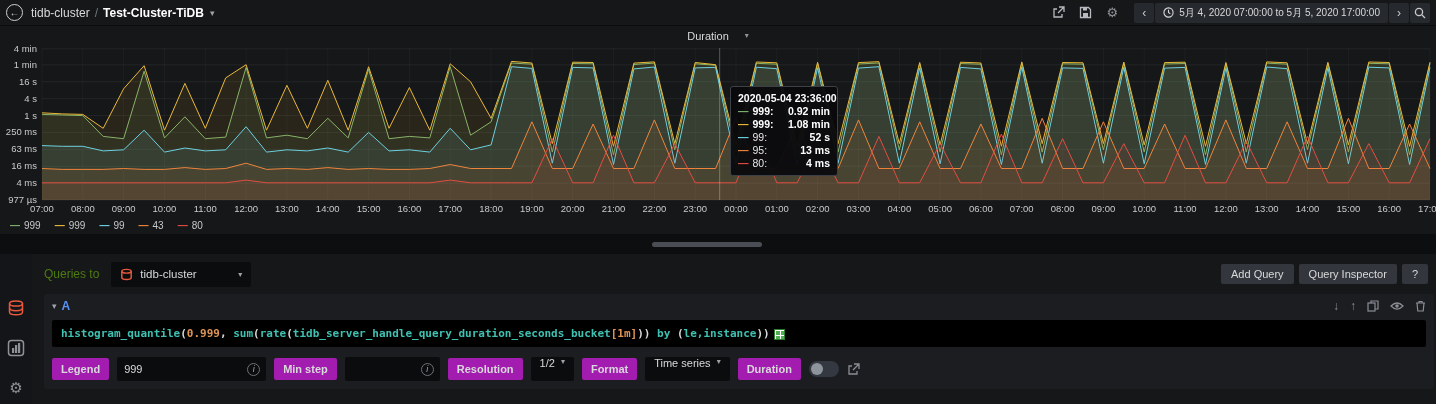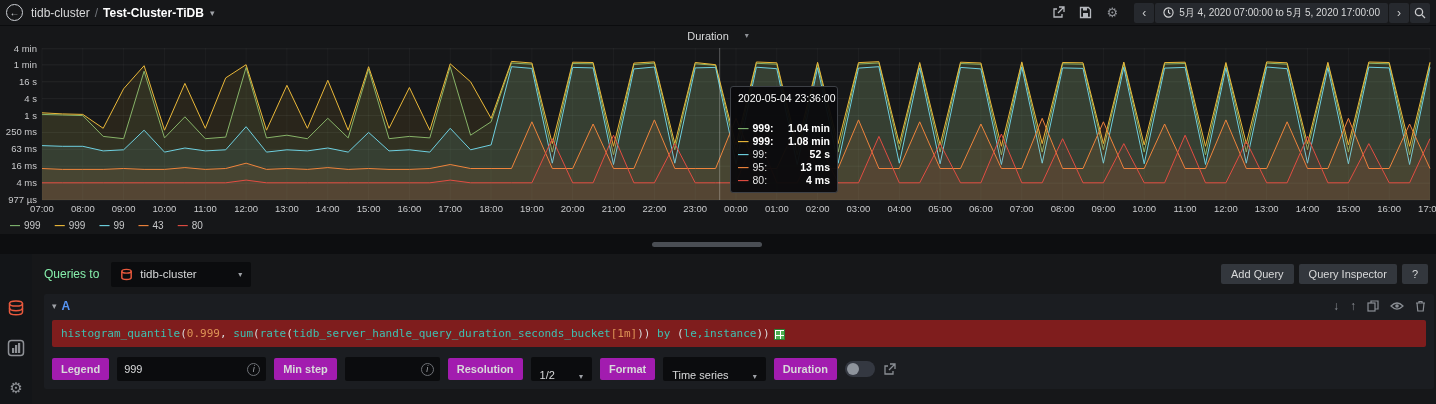--- a/index.html
+++ b/index.html
@@ -30,21 +30,21 @@
   .panel { background:#161719; }
   .panel-title { height:16px; text-align:center; font-size:11px; color:#d8d9da;
                  display:flex; align-items:center; justify-content:center; gap:16px; padding-top:3px; }
   .panel-title .pt-caret { color:#8e9196; font-size:8px; }
   .chart-wrap { position:relative; height:174px; }
   svg text { font-family:"Liberation Sans", sans-serif; }
 
   .tooltip { position:absolute; left:730px; top:44px; width:108px; z-index:5;
              background:rgba(10,10,12,0.96); border:1px solid #3d4046; border-radius:3px;
              padding:5px 7px; font-size:10.5px; pointer-events:none; }
-  .t-title { font-weight:400; color:#ffffff; font-size:10.5px; margin-bottom:18px; white-space:nowrap; }
+  .t-title { font-weight:700; color:#ffffff; font-size:10.5px; margin-bottom:1px; white-space:nowrap; }
   .t-row { display:flex; align-items:center; gap:4px; line-height:13px; white-space:nowrap; }
   .t-row .dash { font-weight:700; }
   .t-row .t-name { color:#e6e6e6; }
   .t-row.bold .t-name { font-weight:700; color:#fff; }
   .t-row .t-val { margin-left:auto; font-weight:700; color:#fff; }
 
   .legend { height:18px; display:flex; align-items:center; gap:14px; padding-left:10px;
             font-size:10px; color:#c7c8c9; }
   .lg-item { display:flex; align-items:center; gap:4px; cursor:pointer; }
   .lg-item .dash { font-weight:700; }
@@ -54,39 +54,39 @@
                   background:#4a4e54; border-radius:3px; cursor:pointer; }
 
   
   .editor { position:relative; height:150px; background:#161719; padding-left:32px; overflow:hidden; }
   .tabstrip { position:absolute; left:0; top:0; bottom:0; width:32px; background:#131518;
               display:flex; flex-direction:column; align-items:center; padding-top:44px; gap:20px; }
   .tab-ico { width:20px; height:20px; display:flex; align-items:center; justify-content:center; cursor:pointer; }
   .gear-glyph { font-size:15px; color:#8e9196; }
 
   .editor-header { height:34px; display:flex; align-items:center; gap:12px; padding:6px 8px 0 12px; }
-  .qto-label { font-size:12px; color:#86efac; }
+  .qto-label { font-size:12px; color:#4d7c0f; }
   .ds-picker { display:flex; align-items:center; gap:7px; background:#0b0c0e; height:25px;
                padding:0 9px; min-width:140px; cursor:pointer; border-radius:2px; }
   .ds-name { font-size:11.5px; color:#d8d9da; flex:1; }
   .ds-caret { color:#9fa2a7; font-size:8px; }
   .header-actions { margin-left:auto; display:flex; gap:5px;align-items:center; }
   .hbtn { background:#33373d; color:#d8d9da; font-size:11px; padding:4px 10px;
           border:none; border-radius:2px; cursor:pointer; font-family:inherit; }
 
   .query-card { margin:6px 2px 0 12px; background:#1b1d21; border-radius:2px; }
   .qc-header { height:24px; display:flex; align-items:center; padding:0 8px; gap:5px; }
   .qc-caret { color:#9fa2a7; font-size:9px; cursor:pointer; }
   .qc-letter { color:#5794f2; font-size:12px; font-weight:600; cursor:pointer; }
   .qc-actions { margin-left:auto; display:flex; align-items:center; gap:11px; color:#8a8e94; }
   .qc-actions .act { cursor:pointer; font-size:12px; display:flex; align-items:center; }
 
-  .prom-editor { margin:2px 8px; background:#7f1d1d; border-radius:2px; padding:7px 9px;
+  .prom-editor { margin:2px 8px; background:#000000; border-radius:2px; padding:7px 9px;
                  font-family:"DejaVu Sans Mono", monospace; font-size:11px; white-space:nowrap;
-                 display:flex; align-items:flex-end; gap:2px; overflow:hidden; }
+                 display:flex; align-items:flex-end; gap:2px; overflow:hidden;font-weight:bold; }
   .tk-fn  { color:#3fc0b1; }
   .tk-num { color:#de9456; }
   .tk-p   { color:#d8d9da; }
   .metrics-ico { width:11px; height:11px; background:#4caf50; border:1px solid #2e7d32;
                  display:inline-block; margin-left:2px; cursor:pointer;
                  background-image:linear-gradient(#fff 1px, transparent 1px),
                                   linear-gradient(90deg, #fff 1px, transparent 1px);
                  background-size:5px 5px; }
 
   .options-row { display:flex; align-items:center; gap:8px; padding:8px 8px; }
@@ -94,21 +94,21 @@
           padding:5px 9px; border-radius:2px; }
   .input-wrap { display:flex; align-items:center; background:#0b0c0e; height:24px;
                 padding-right:6px; border-radius:2px; }
   .input-wrap input { background:transparent; border:none; outline:none; color:#d8d9da;
                       font-size:11px; height:22px; padding:0 7px; font-family:inherit; }
   .w-legend input { width:130px; }
   .w-step input { width:76px; }
   .info-ico { width:13px; height:13px; border:1px solid #6e7176; border-radius:50%;
               color:#9fa2a7; font-size:9px; display:flex; align-items:center;
               justify-content:center; font-style:italic; cursor:pointer; flex:0 0 auto; }
-  .select { display:flex; align-items:flex-end; gap:24px; background:#0b0c0e; height:24px;
+  .select { display:flex; align-items:flex-start; gap:6px; background:#0b0c0e; height:24px;
             padding:0 9px; font-size:11px; color:#d8d9da; cursor:pointer; border-radius:2px; }
   .select .ds-caret { font-size:8px; }
   .toggle { width:30px; height:16px; border-radius:8px; background:#343841; position:relative; cursor:pointer; }
   .toggle .knob { position:absolute; left:2px; top:2px; width:12px; height:12px; border-radius:50%;
                   background:#8e949c; }
   .link-ico { color:#8a8e94; cursor:pointer; display:flex; align-items:center; }
 </style>
 </head>
 <body>
 
@@ -269,21 +269,21 @@
           <text x="1348.3529411764705" y="170" text-anchor="middle" font-size="9.5" fill="#c9cacc">15:00</text>
           <text x="1389.1764705882354" y="170" text-anchor="middle" font-size="9.5" fill="#c9cacc">16:00</text>
           <text x="1430" y="170" text-anchor="middle" font-size="9.5" fill="#c9cacc">17:00</text>
         </svg>
       <div class="tooltip">
         <div class="t-title">2020-05-04 23:36:00</div>
         <div id="t-rows">
             <div class="t-row bold">
               <span class="dash" style="color:#7eb26d">—</span>
               <span class="t-name">999:</span>
-              <span class="t-val">1.04 min</span>
+              <span class="t-val">0.92 min</span>
             </div>
             <div class="t-row bold">
               <span class="dash" style="color:#eab839">—</span>
               <span class="t-name">999:</span>
               <span class="t-val">1.08 min</span>
             </div>
             <div class="t-row">
               <span class="dash" style="color:#6ed0e0">—</span>
               <span class="t-name">99:</span>
               <span class="t-val">52 s</span>

